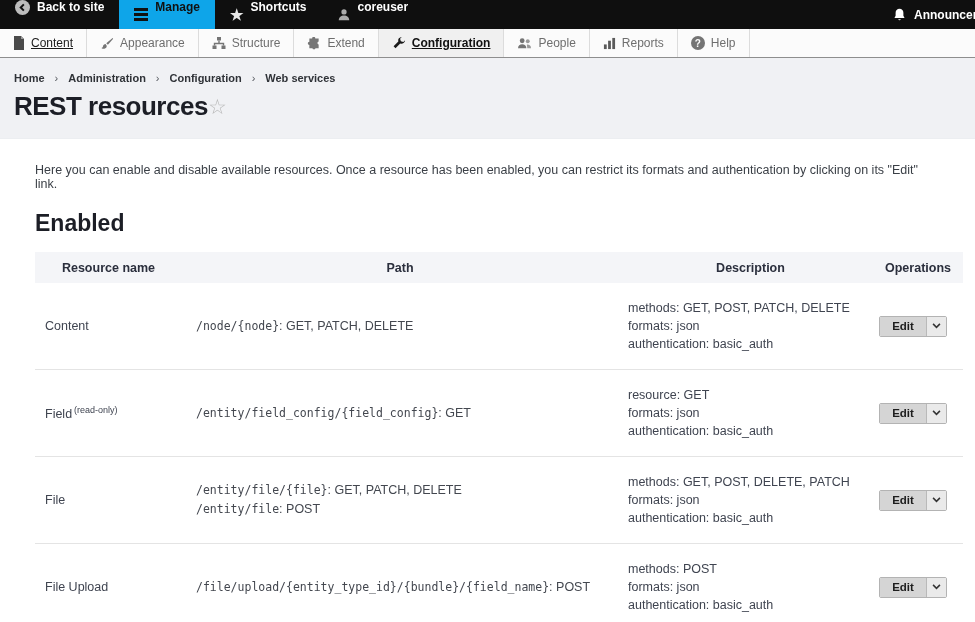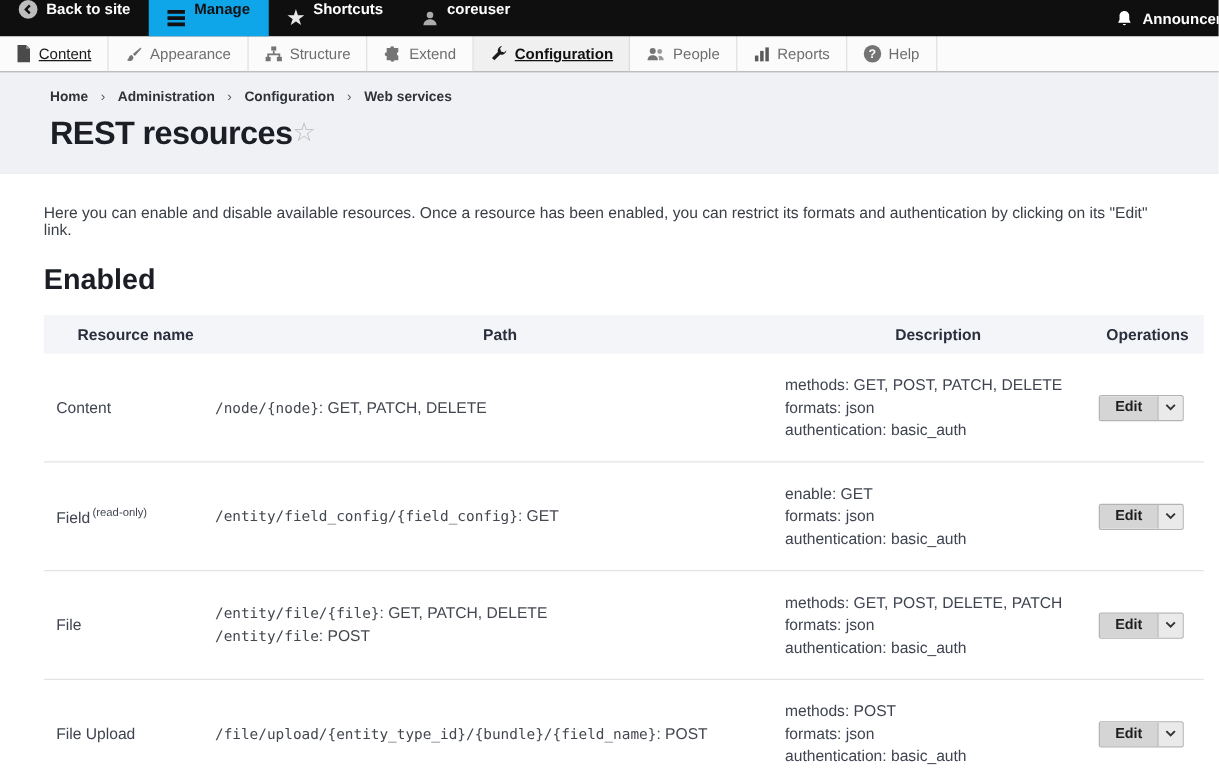--- a/index.html
+++ b/index.html
@@ -39,21 +39,21 @@
     font-size: 12px; color: #6e6e6e; border-right: 1px solid #dcdcdc;
     cursor: pointer; text-decoration: none; background: #fbfbfb;
   }
   .tool-tab .lbl { white-space: nowrap; }
   .tool-tab.current-page .lbl { color: #1a1a1a; text-decoration: underline; }
   .tool-tab.active-section { background: #f0f0f0; }
   .tool-tab.active-section .lbl { color: #111; font-weight: bold; text-decoration: underline; }
   .tab-filler { flex: 1; background: #fbfbfb; }
 
   
-  .page-band { background: #f0f1f4; padding: 14px 0 16px 40px; border-bottom: 1px solid #eceef1; }
+  .page-band { background: #f0f1f4; padding: 14px 0 16px 14px; border-bottom: 1px solid #eceef1; }
   .breadcrumb { display: flex; align-items: center; gap: 10px; font-size: 11px; font-weight: bold; color: #2f3237; }
   .crumb { color: #2f3237; text-decoration: none; cursor: pointer; }
   .crumb-sep { color: #55585e; font-weight: normal; }
   .title-row { display: flex; align-items: center; margin-top: 7px; }
   .page-title { font-size: 26px; font-weight: bold; color: #1c1e26; letter-spacing: -0.5px; }
   .fav-star { color: #b9b9b9; font-size: 21px; cursor: pointer; line-height: 1; }
 
   
   .main { padding: 0; }
   .page-desc { margin: 24px 35px 0; font-size: 12.5px; color: #3a3f46; }
@@ -62,21 +62,21 @@
   .res-table { margin: 0 12px 0 35px; font-size: 12.5px; }
   .t-head, .t-row {
     display: grid; grid-template-columns: 127px 456px 245px 1fr;
     align-items: center; padding-left: 10px;
   }
   .t-head { background: #f4f5f8; height: 31px; font-weight: bold; color: #2b2f3d; text-align: center; }
   .t-row { min-height: 87px; border-bottom: 1px solid #e4e4e4; color: #3f4450; }
   .cell-name { color: #3f4450; }
   .ro-sup { font-size: 9px; vertical-align: super; margin-left: 2px; }
   .path-line { line-height: 19px; white-space: nowrap; }
-  .path-code { font-family: "DejaVu Sans Mono", monospace; font-size: 11.5px; color: #43474f; }
+  .path-code { font-family: "DejaVu Sans Mono", monospace; font-size: 11.5px; color: #43474f; margin-left: 24px; }
   .path-methods { font-size: 12.5px; color: #43474f; }
   .desc-line { line-height: 18px; }
 
   .edit-btn {
     display: inline-flex; margin-left: 6px; height: 21px;
     border: 1px solid #b3b3b3; border-radius: 2px; overflow: hidden; cursor: pointer;
   }
   .edit-main {
     background: #d5d5d5; color: #1d1d1d; font-size: 11.5px; font-weight: bold;
     display: inline-flex; align-items: center; justify-content: center; width: 47px;
@@ -260,21 +260,21 @@
         </div>
       </div>
     </div>
 
     <div class="t-row">
       <div class="cell-name"><span>Field</span><span class="ro-sup">(read-only)</span></div>
       <div>
         <div class="path-line"><span class="path-code">/entity/field_config/{field_config}</span><span class="path-methods">: GET</span></div>
       </div>
       <div>
-        <div class="desc-line">enable: GET</div>
+        <div class="desc-line">resource: GET</div>
         <div class="desc-line">formats: json</div>
         <div class="desc-line">authentication: basic_auth</div>
       </div>
       <div>
         <div class="edit-btn">
           <span class="edit-main">Edit</span>
           <span class="edit-arrow">
               <svg width="9" height="6" viewBox="0 0 10 7">
                 <path d="M1 1l4 4 4-4" stroke="#333" stroke-width="1.8" fill="none"></path>
               </svg>

